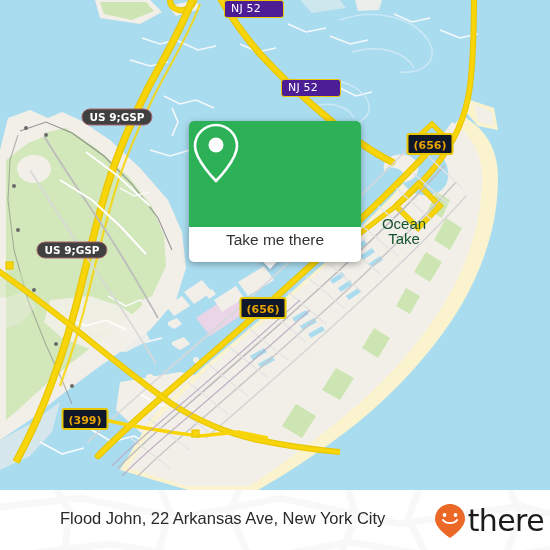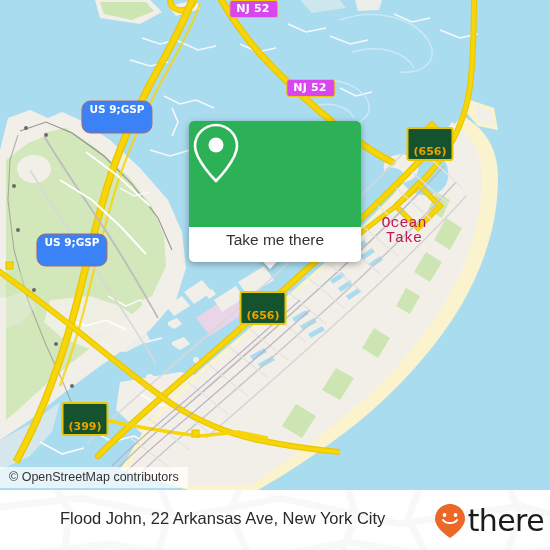--- a/index.html
+++ b/index.html
@@ -6,30 +6,30 @@
   body{width:550px;height:550px;overflow:hidden;font-family:"Liberation Sans",sans-serif;}
   #app{position:relative;width:550px;height:550px;overflow:hidden;}
 
   
   #map{position:absolute;left:0;top:0;width:550px;height:490px;overflow:hidden;background:#aadcf0;}
   #map svg{position:absolute;left:0;top:0;}
 
   
   .shield{position:absolute;transform:translate(-50%,-50%);white-space:nowrap;
           font-family:"DejaVu Sans","Liberation Sans",sans-serif;}
-  .shield.yel{background:#d946ef;border:1.5px solid #ecc800;border-radius:3px;
-              color:#fff;font-size:11px;font-weight:bold;padding:1px 8px 2px 6px;
+  .shield.yel{background:#4c1d95;border:1.5px solid #ecc800;border-radius:3px;
+              color:#fff;font-size:11px;font-weight:normal;padding:1px 22px 2px 6px;
               letter-spacing:.2px;}
-  .shield.yelb{background:#14532d;border:2px solid #e8c600;border-radius:3px;
-               color:#e8a400;font-size:11px;font-weight:bold;padding:16px 5px 1px 5px;}
-  .shield.rose{background:#3b82f6;border:1.5px solid #a8676e;border-radius:9px;
-               color:#fff;font-size:10.5px;font-weight:bold;padding:1px 7px 18px 7px;}
+  .shield.yelb{background:#0f172a;border:2px solid #e8c600;border-radius:3px;
+               color:#e8a400;font-size:11px;font-weight:bold;padding:4px 5px 1px 5px;}
+  .shield.rose{background:#404040;border:1.5px solid #a8676e;border-radius:9px;
+               color:#fff;font-size:10.5px;font-weight:bold;padding:1px 7px 2px 7px;}
 
   .placelabel{position:absolute;transform:translate(-50%,-50%);text-align:center;
-              color:#be185d;font-size:15px;line-height:15px;font-family:Liberation Mono, monospace;}
+              color:#14532d;font-size:15px;line-height:15px;font-family:Liberation Sans, sans-serif;}
 
   
   #popup{position:absolute;left:189px;top:121px;width:172px;height:141px;
          border-radius:5px;background:#fff;overflow:hidden;
          box-shadow:0 2px 7px rgba(0,0,0,.33);}
   #popup .green{height:106px;background:#2cb157;display:flex;align-items:center;justify-content:center;}
   #popup .bar{height:25px;background:#fff;display:flex;align-items:center;justify-content:center;}
   #popup .bar span{color:#333;font-size:15.5px;}
   #tail{position:absolute;left:259px;top:258px;width:0;height:0;
         border-left:11px solid transparent;border-right:11px solid transparent;
@@ -303,21 +303,20 @@
         <svg width="54" height="64" viewBox="0 0 54 64">
           <path d="M27,4 C15.4,4 6,13.4 6,25 C6,39 27,60 27,60 C27,60 48,39 48,25 C48,13.4 38.6,4 27,4 Z" fill="none" stroke="#ffffff" stroke-width="2.6"></path>
           <circle cx="27" cy="24" r="7.5" fill="#ffffff"></circle>
         </svg>
       </div>
       <div class="bar">
         <span>Take me there</span>
       </div>
     </div>
 
-    <div id="attrib">© OpenStreetMap contributors</div>
   </div>
 
   <div id="footer">
     <svg class="wm" width="550" height="100" viewBox="0 0 550 100">
       <g stroke="#e9e9e9" stroke-width="7" fill="none">
         <path d="M-10,36 L80,26 L180,46 L280,26 L400,52 L520,34 L560,44"></path>
         <path d="M40,-10 L70,40 L60,110"></path>
         <path d="M150,-10 L170,40 L150,110"></path>
         <path d="M250,-10 L230,40 L260,110"></path>
         <path d="M340,-10 L356,44 L330,110"></path>

